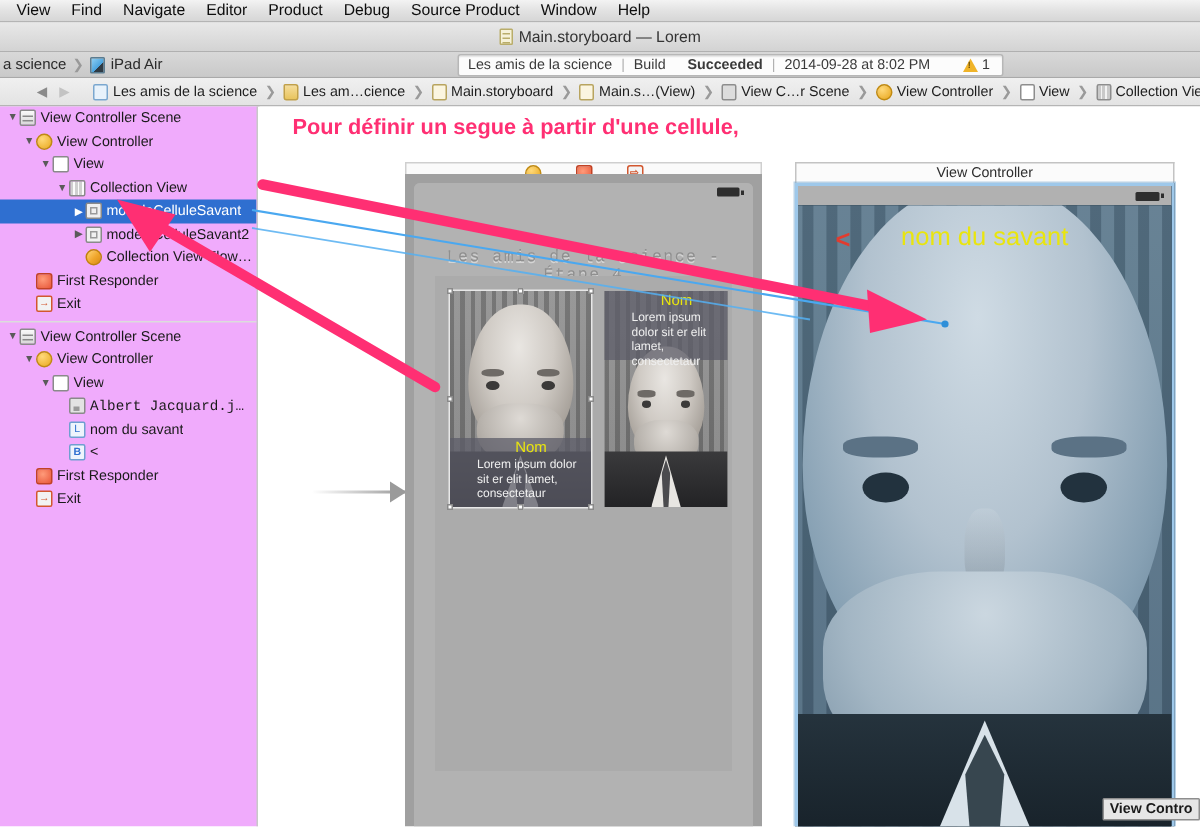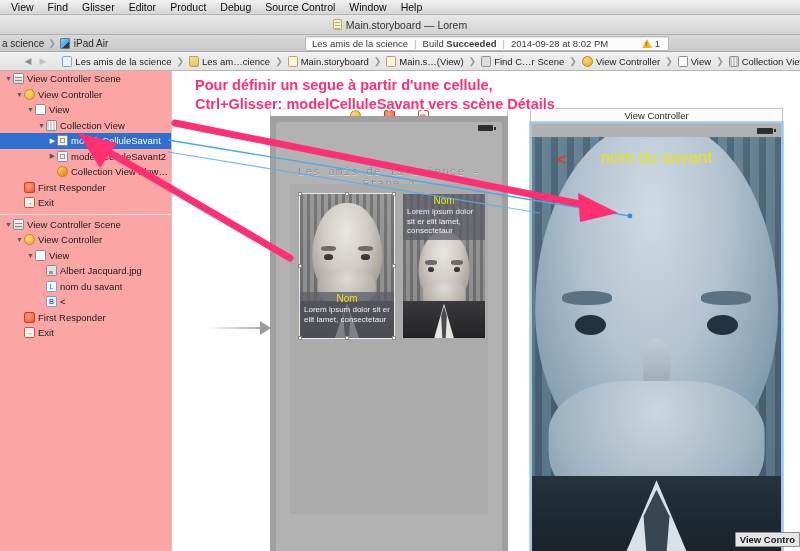--- a/index.html
+++ b/index.html
@@ -49,21 +49,21 @@
   .ipad-ico{width:10px;height:11px;border-radius:1px;background:linear-gradient(135deg,#8fd0f5 0%,#4aa3de 60%,#2f3b45 60%);border:1px solid #5b7c90;}
   .chev{color:#999;font-size:9px;}
   .statusbar {
     position:absolute; left:305px; top:36px; width:364px; height:15px;
     background:#fcfcfc; border:1px solid #b7b7b7; border-radius:2px;
     display:flex; align-items:center; font-size:9.5px; color:#3a3a3a;
     box-shadow: inset 0 1px 1px rgba(0,0,0,.10);
   }
   .statusbar .seg{padding:0 6px;}
   .statusbar .sep{color:#b0b0b0;}
-  .statusbar .bold{font-weight:bold;}
+  .statusbar .bold{font-weight:bold;margin-left:12px;}
   .warn-wrap{margin-left:auto;display:flex;align-items:center;gap:3px;padding-right:8px;}
   .warn-tri{width:0;height:0;border-left:5px solid transparent;border-right:5px solid transparent;border-bottom:9px solid #f0b429;position:relative;}
   .warn-tri::after{content:"!";position:absolute;left:-1.5px;top:2px;font-size:6px;color:#6b4c05;font-weight:bold;}
 
   
   .jumpbar{
     position:absolute; left:0; top:52px; width:800px; height:19px;
     background:linear-gradient(to bottom,#f0f0f0 0%,#e3e3e3 100%);
     border-bottom:1px solid #b5b5b5;
     display:flex; align-items:center; font-size:9.5px; color:#1d1d1d;
@@ -81,21 +81,21 @@
   .ic-sb{background:#fbf5e0;border:1px solid #b8a45f;}
   .ic-sb2{background:#fbf5e0;border:1px solid #b8a45f;}
   .ic-scene{background:#dcdcdc;border:1px solid #8d8d8d;}
   .ic-vc{width:11px;height:11px;border-radius:50%;background:radial-gradient(circle at 35% 30%,#ffd97a,#e8a61c);border:1px solid #c08a12;}
   .ic-view{background:#fff;border:1px solid #8d8d8d;}
   .ic-cv{background:repeating-linear-gradient(to right,#c9c9c9 0 2px,#f2f2f2 2px 3px);border:1px solid #8d8d8d;}
 
   
   .sidebar{
     position:absolute;left:0;top:71px;width:172px;height:480px;
-    background:#fca5a5;border-right:1px solid #c8c8c8;overflow:hidden;
+    background:#f0abfc;border-right:1px solid #c8c8c8;overflow:hidden;
     font-size:9.5px;
   }
   .tree-row{display:flex;align-items:center;height:15.5px;white-space:nowrap;padding-right:3px;}
   .tree-row.sel{background:#2f6fd0;color:#fff;}
   .disc{width:9px;flex:0 0 9px;text-align:center;font-size:7px;color:#5a5a5a;}
   .tree-row.sel .disc{color:#fff;}
   .tico{width:11px;height:11px;margin-right:3px;flex:0 0 auto;border-radius:1.5px;}
   .t-label{overflow:hidden;text-overflow:ellipsis;}
   .ti-scene{background:linear-gradient(to bottom,#fafafa,#d8d8d8);border:1px solid #8a8a8a;position:relative;}
   .ti-scene::after{content:"";position:absolute;left:1px;right:1px;top:3px;height:1px;background:#8a8a8a;box-shadow:0 3px 0 #8a8a8a;}
@@ -128,21 +128,21 @@
   .batt{position:absolute;right:9px;top:3px;width:15px;height:6px;background:#2e2e2e;border-radius:1px;}
   .batt::after{content:"";position:absolute;right:-2.5px;top:1.5px;width:1.5px;height:3px;background:#2e2e2e;}
   .app-title{
     position:absolute;left:0;right:0;top:44px;text-align:center;
     font-family:"Liberation Mono", monospace; font-size:11px; letter-spacing:1px;
     color:#8f8f8f; text-shadow:0 1px 0 rgba(255,255,255,.45);
   }
   .cv-area{position:absolute;left:14px;top:62px;right:14px;bottom:46px;background:#ababab;}
   .cell{position:absolute;background:#bdbdbd;}
   .cell .photo{position:absolute;inset:0;overflow:hidden;background:#6e6e6e;}
-  .cell .cap{position:absolute;left:0;right:0;background:rgba(92,92,104,.74);}
+  .cell .cap{position:absolute;left:0;right:0;background:rgba(92,92,104,.74);padding-left:14px;}
   .cap .nom{color:#e9e50e;text-align:center;font-size:10px;padding-top:1px;}
   .cap .lorem{color:#efefef;font-size:8px;line-height:9.5px;padding:1px 4px 0 4px;overflow:hidden;}
   .selhandles i{position:absolute;width:4px;height:4px;background:#fff;border:1px solid #8a8a8a;}
 
   
   .face{position:absolute;inset:0;
     background:
       repeating-linear-gradient(to right, rgba(0,0,0,.16) 0 3px, rgba(255,255,255,.10) 3px 7px),
       linear-gradient(to bottom,#8d8d8d 0%,#7c7c7c 100%);
   }
@@ -219,25 +219,25 @@
   svg.overlay{position:absolute;left:0;top:0;width:800px;height:551px;pointer-events:none;}
 </style>
 </head>
 <body>
 
 <div id="app">
 
   <div class="menubar">
     <span class="mi">View</span>
     <span class="mi">Find</span>
-    <span class="mi">Glisser</span>
+    <span class="mi">Navigate</span>
     <span class="mi">Editor</span>
     <span class="mi">Product</span>
     <span class="mi">Debug</span>
-    <span class="mi">Source Control</span>
+    <span class="mi">Source Product</span>
     <span class="mi">Window</span>
     <span class="mi">Help</span>
   </div>
 
   <div class="titlebar">
     <span class="t-inner">
       <span class="doc-ico"></span>
       <span>Main.storyboard — Lorem</span>
     </span>
   </div>
@@ -297,21 +297,21 @@
       <span class="crumb-sep">❯</span>
 
     <span class="crumb">
       <span class="ic ic-sb2"></span>
       <span>Main.s…(View)</span>
     </span>
       <span class="crumb-sep">❯</span>
 
     <span class="crumb">
       <span class="ic ic-scene"></span>
-      <span>Find C…r Scene</span>
+      <span>View C…r Scene</span>
     </span>
       <span class="crumb-sep">❯</span>
 
     <span class="crumb">
       <span class="ic ic-vc"></span>
       <span>View Controller</span>
     </span>
       <span class="crumb-sep">❯</span>
 
     <span class="crumb">
@@ -385,21 +385,21 @@
         <div class="tree-row" style="padding-left: 15px;">
           <span class="disc">▼</span>
           <span class="tico ti-vc"></span>
           <span class="t-label">View Controller</span>
         </div>
         <div class="tree-row" style="padding-left: 26px;">
           <span class="disc">▼</span>
           <span class="tico ti-view"></span>
           <span class="t-label">View</span>
         </div>
-        <div class="tree-row" style="padding-left: 37px;">
+        <div class="tree-row" style="padding-left: 37px; font-family: Liberation Mono, monospace;">
           <span class="disc"></span>
           <span class="tico ti-img"></span>
           <span class="t-label">Albert Jacquard.jpg</span>
         </div>
         <div class="tree-row" style="padding-left: 37px;">
           <span class="disc"></span>
           <span class="tico ti-lbl">L</span>
           <span class="t-label">nom du savant</span>
         </div>
         <div class="tree-row" style="padding-left: 37px;">
@@ -517,21 +517,20 @@
         <div class="nav-title">nom du savant</div>
       </div>
     </div>
 
     <div class="vc-tooltip">View Contro</div>
 
   </div>
 
   <div class="annot">
     <div>Pour définir un segue à partir d'une cellule,</div>
-    <div>Ctrl+Glisser: modelCelluleSavant vers scène Détails</div>
   </div>
 
   <svg class="overlay" viewBox="0 0 800 551">
 
     <line x1="168" y1="140" x2="630" y2="216" stroke="#4aa8f0" stroke-width="1.4"></line>
     <circle cx="630" cy="216" r="2.4" fill="#2f8fd8"></circle>
 
     <line x1="168" y1="152" x2="540" y2="213" stroke="#55b0f2" stroke-width="1.2" opacity="0.85"></line>
 
     <g>

